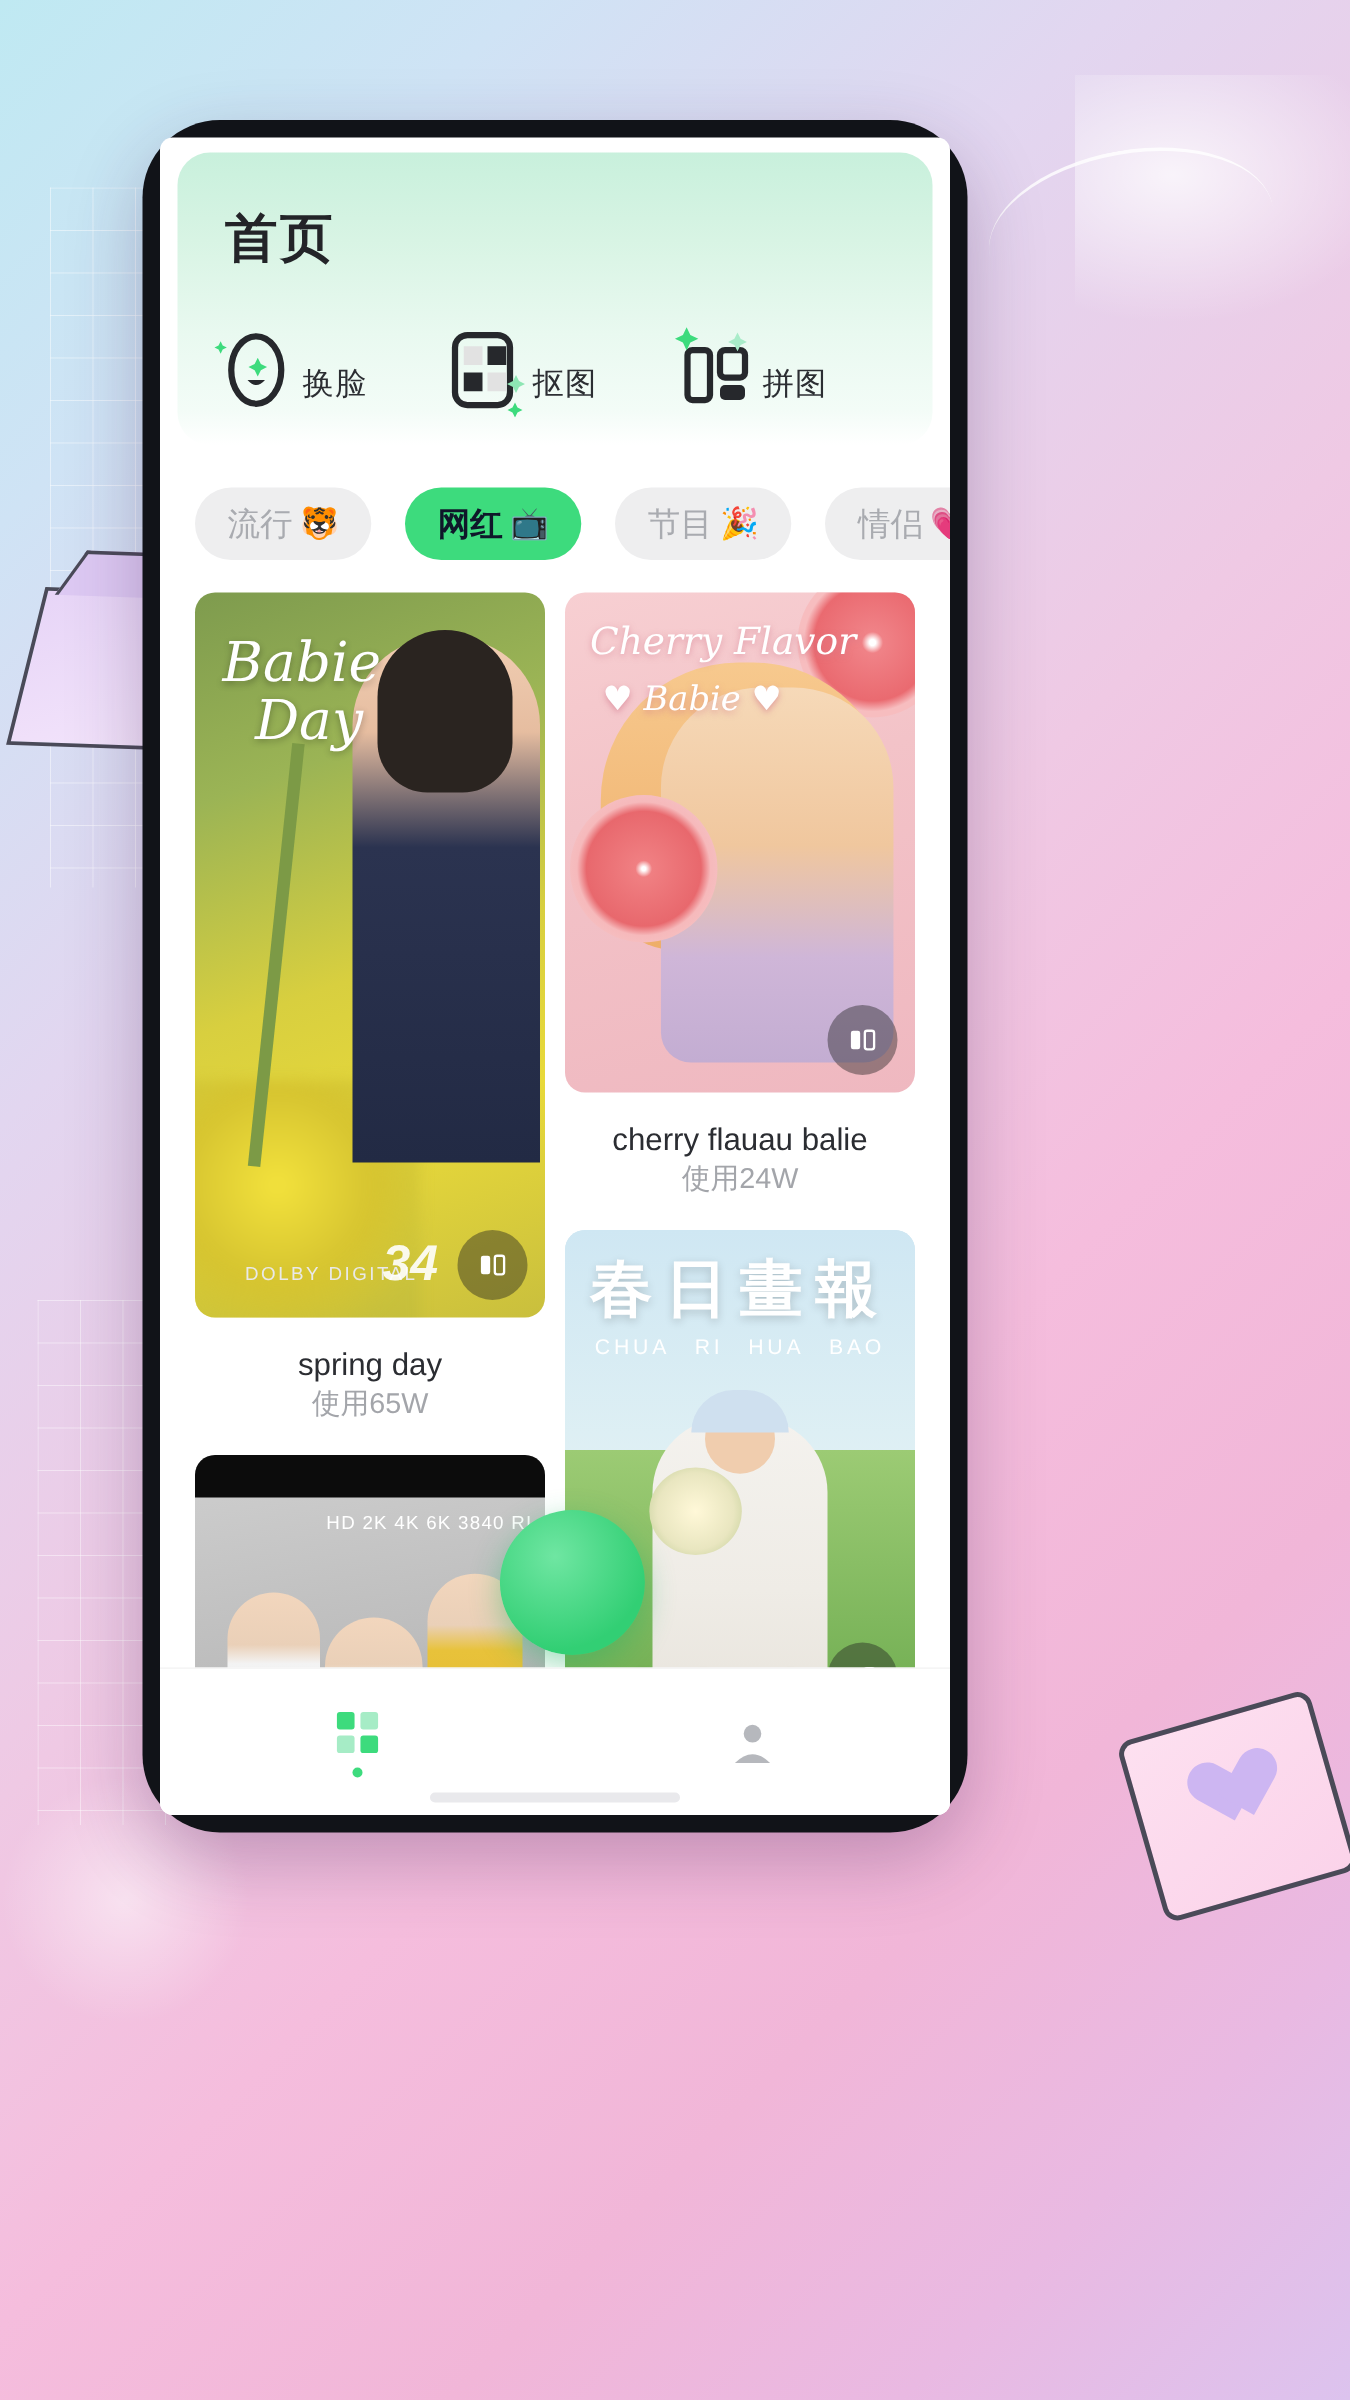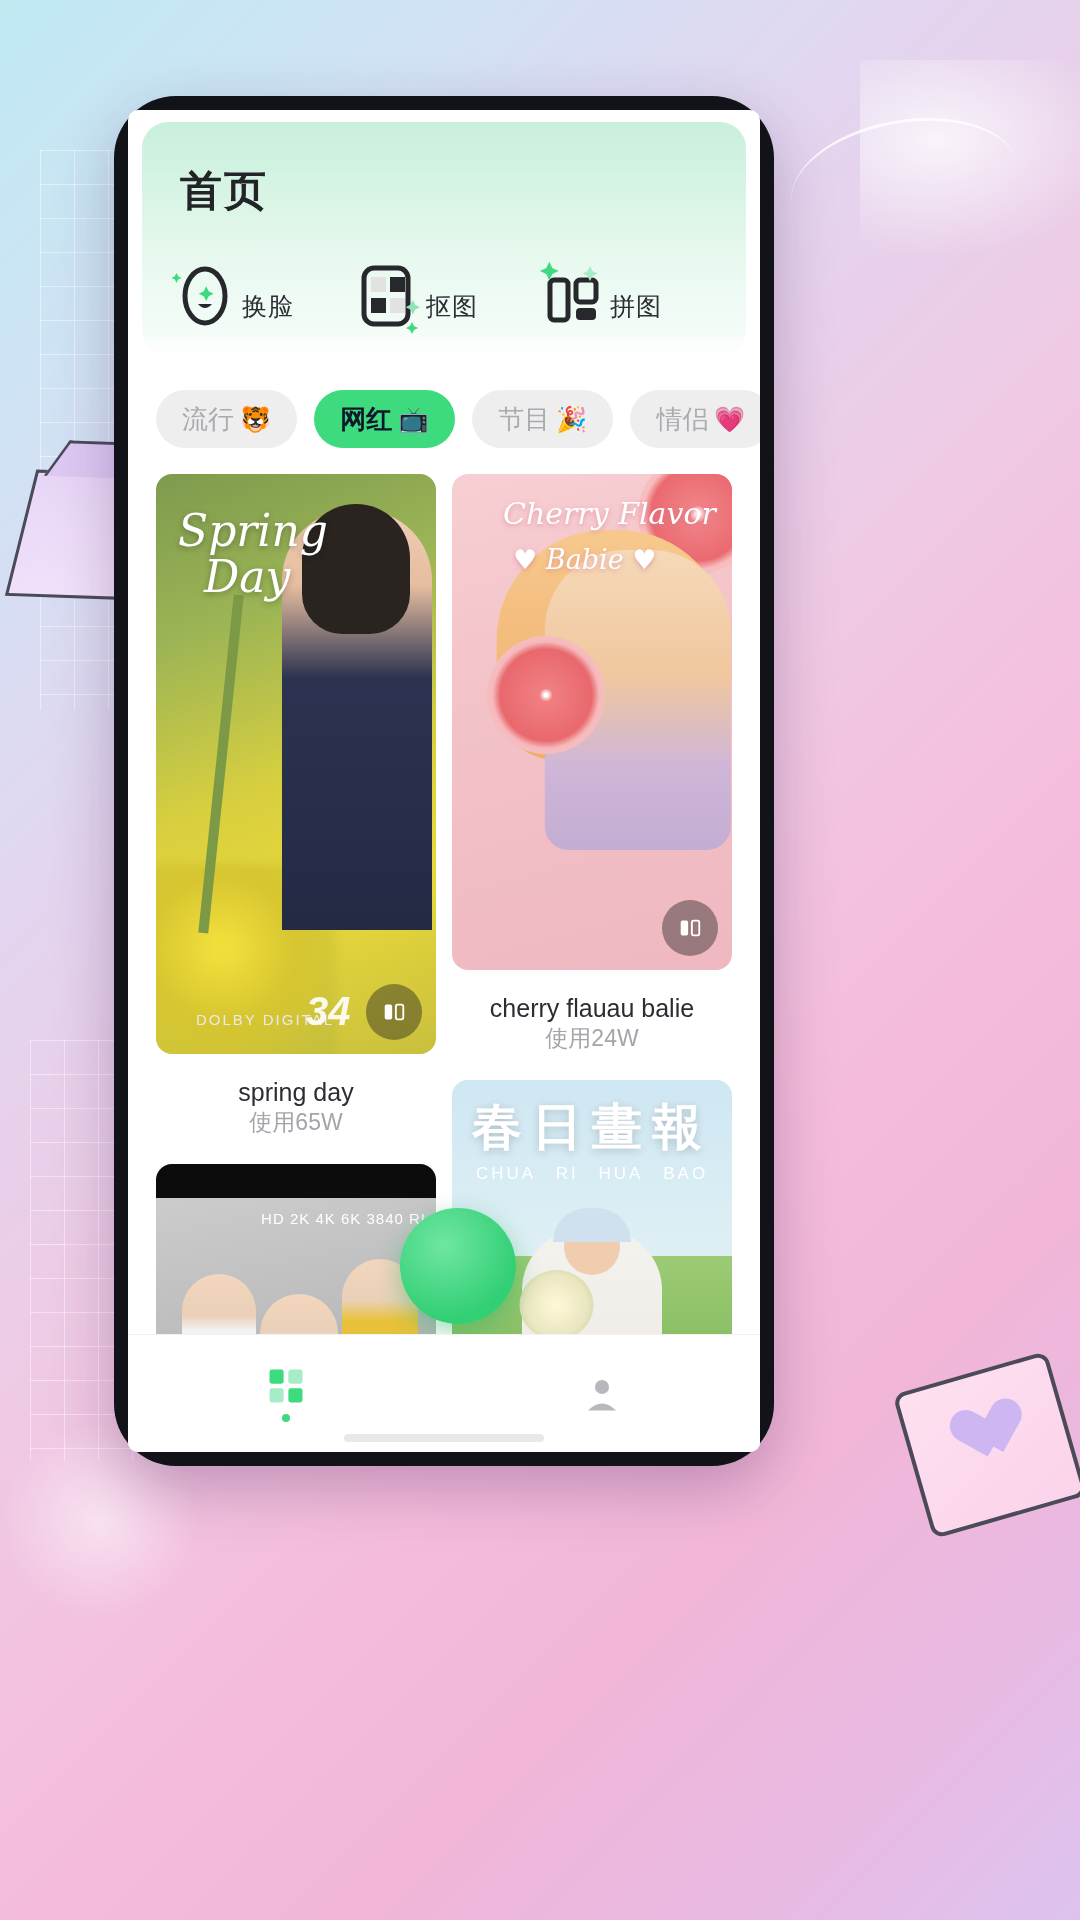--- a/index.html
+++ b/index.html
@@ -81,21 +81,21 @@
   }
 
   
   .features { display: flex; margin-top: 46px; padding: 0 26px; }
   .feature { flex: 1; display: flex; flex-direction: row; align-items: center; }
   .feature-icon { width: 74px; height: 74px; position: relative; }
   .feature-label { margin-top: 18px; font-size: 25px; color: #2c2e33; letter-spacing: 1px; }
 
   
   .chips-wrap { padding: 34px 0 0 0; overflow: hidden; }
-  .chips { display: flex; gap: 17px; padding-left: 28px; }
+  .chips { display: flex; gap: 27px; padding-left: 28px; }
   .chip {
     flex: 0 0 auto; height: 58px; border-radius: 29px; background: #eeeeef;
     display: flex; align-items: center; gap: 6px; padding: 0 26px;
     font-size: 26px; color: #a9abb0; white-space: nowrap;
   }
   .chip .emoji { font-size: 25px; }
   .chip.active { background: #3ddb7d; color: #0f172a; font-weight: 700; }
 
   
   .grid { display: flex; gap: 16px; padding: 26px 28px 0 28px; }
@@ -122,21 +122,21 @@
     background: radial-gradient(circle at 40% 40%, #f3e23c, #d6c430 45%, rgba(160,170,60,.2) 75%);
     filter: blur(5px); }
   .c1 .stalk { position:absolute; left: 60px; top: 120px; width: 10px; height: 340px; background:#7c9a46; transform: rotate(6deg); }
   .c1 .script { position:absolute; left: 22px; top: 34px; color: #ffffff; font-family: "DejaVu Serif", serif;
     font-style: italic; font-size: 44px; line-height: 1.05; text-shadow: 0 2px 6px rgba(0,0,0,.3); }
   .c1 .dolby { position:absolute; left: 40px; bottom: 26px; color:#e9e9e9; font-size: 15px; letter-spacing: 2px;
     font-family: "Liberation Sans", sans-serif; }
   .c1 .bignum { position:absolute; left: 150px; bottom: 20px; color: rgba(255,255,255,.9); font-size: 40px; font-weight: 700; font-style: italic; }
 
   
-  .c2 { height: 496px; background: linear-gradient(165deg,#f7cfd2 0%, #f3c3c8 40%, #efb8c0 100%); padding-left: 31px; }
+  .c2 { height: 400px; background: linear-gradient(165deg,#f7cfd2 0%, #f3c3c8 40%, #efb8c0 100%); }
   .c2 .face { position:absolute; left: 50%; top: 76px; transform: translateX(-34%); width: 186px; height: 300px;
     background: linear-gradient(180deg, #f6d9b8 0%, #f0c79e 42%, #cfb6d8 72%, #c3add2 100%); border-radius: 80px 80px 24px 24px; }
   .c2 .hair2 { position:absolute; left: 50%; top: 56px; transform: translateX(-48%); width: 232px; height: 230px;
     background: linear-gradient(180deg,#f7c98e,#eeae69); border-radius: 110px 110px 60px 60px; }
   .c2 .grape { position:absolute; left: 4px; top: 162px; width: 118px; height: 118px; border-radius: 50%;
     background: radial-gradient(circle at 50% 50%, #fff 2%, #f07f82 8%, #e8686d 55%, #f6b9bb 64%, #f3cfd1 100%); }
   .c2 .grape2 { position:absolute; right: -26px; top: -20px; width: 120px; height: 120px; border-radius: 50%;
     background: radial-gradient(circle at 50% 50%, #fff 3%, #f08287 10%, #ea6a70 55%, #f7bdbf 65%); }
   .c2 .t1 { position:absolute; left: 20px; top: 22px; color:#fff; font-family:"DejaVu Serif", serif; font-style: italic;
     font-size: 30px; text-shadow: 0 2px 5px rgba(210,120,140,.6); }
@@ -282,21 +282,21 @@
 
       <div class="col">
 
         <div class="card c1">
           <div class="card-media">
             <div class="blur-flowers"></div>
             <div class="stalk"></div>
             <div class="girl"></div>
             <div class="hair"></div>
             <div class="script">
-              <div>Spring</div>
+              <div>Babie</div>
               <div style="padding-left:26px">Day</div>
             </div>
             <div class="dolby">DOLBY DIGITAL</div>
             <div class="bignum">34</div>
             <div class="badge">
               <svg viewBox="0 0 28 28" width="26" height="26">
                 <rect x="4" y="6" width="8" height="16" rx="2" fill="#fff"></rect>
                 <rect x="16" y="6" width="8" height="16" rx="2" fill="none" stroke="#fff" stroke-width="2"></rect>
               </svg>
             </div>

